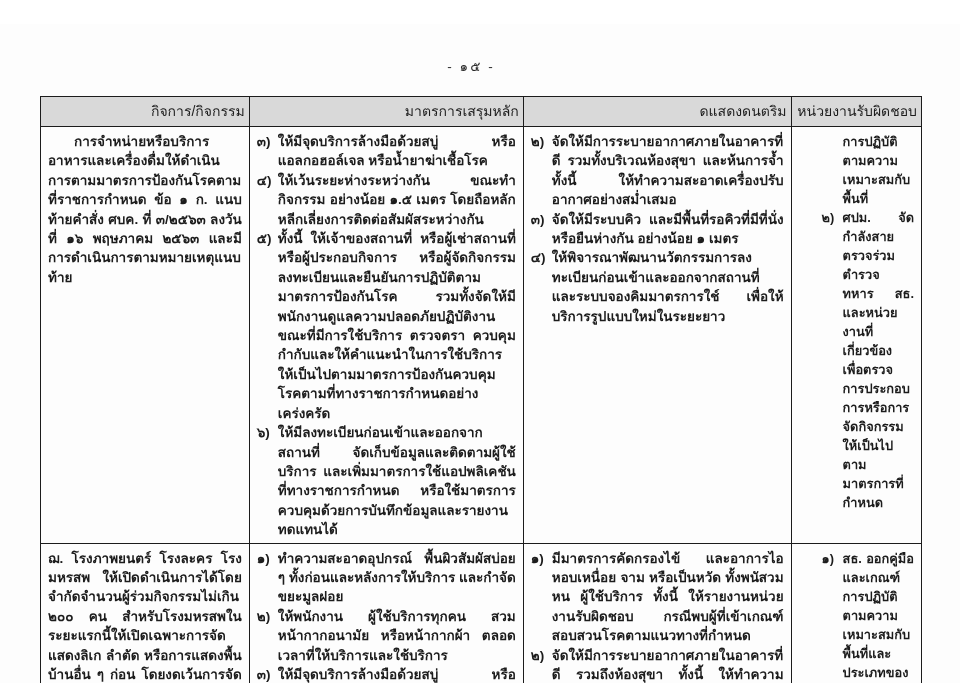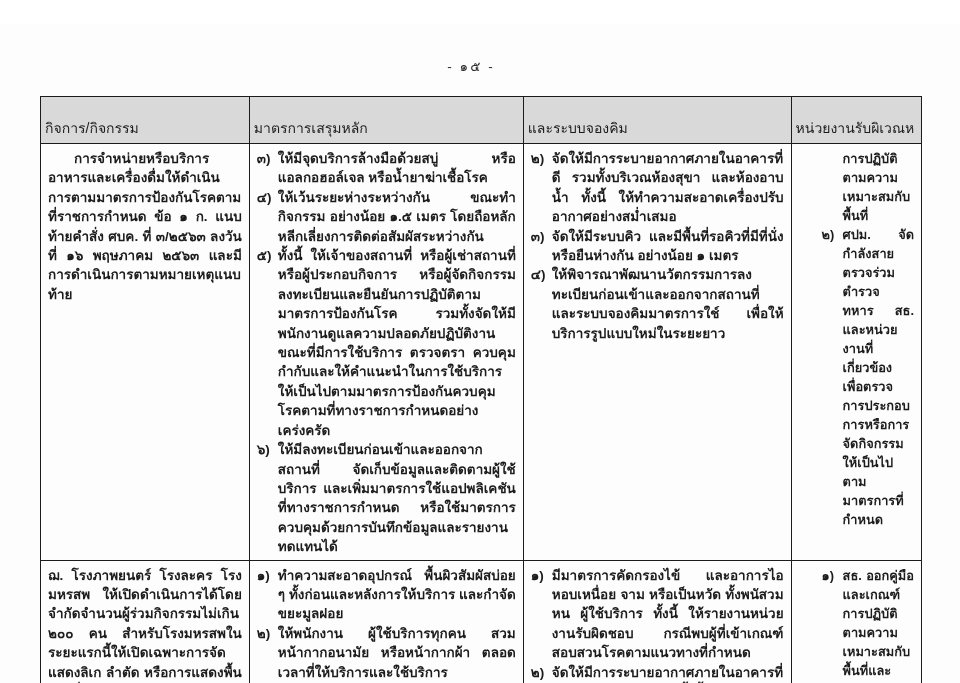--- a/index.html
+++ b/index.html
@@ -33,22 +33,22 @@
   .doc-table th, .doc-table td {
     border: 1.6px solid #1c1c1c;
     vertical-align: top;
     font-weight: bold;
   }
   .doc-table th {
     background: #d9d9d9;
     height: 24px;
     font-size: 14px;
     font-weight: normal;
-    text-align: left;
-    padding: 20px 4px 2px 4px;
+    text-align: right;
+    padding: 3px 4px 2px 4px;
   }
   .doc-table td {
     padding: 5px 7px 3px 7px;
     font-size: 13.5px;
     line-height: 19.4px;
     text-align: justify;
   }
   tr.row-1 td { height: 346px; }
   tr.row-2 td { height: 143px; }
   td.cell-responsible {
@@ -80,22 +80,22 @@
     <colgroup>
       <col style="width:23.7%">
       <col style="width:31.1%">
       <col style="width:30.4%">
       <col style="width:14.8%">
     </colgroup>
     <thead>
       <tr class="header-row">
         <th>กิจการ/กิจกรรม</th>
         <th>มาตรการเสรุมหลัก</th>
-        <th>และระบบจองคิม</th>
-        <th>หน่วยงานรับผิเวณห</th>
+        <th>ดแสดงดนตริม</th>
+        <th>หน่วยงานรับผิดชอบ</th>
       </tr>
     </thead>
     <tbody>
 
       <tr class="row-1">
         <td class="cell-activity">
           <p class="para indented">การจำหน่ายหรือบริการอาหารและเครื่องดื่มให้ดำเนินการตามมาตรการป้องกันโรคตามที่ราชการกำหนด ข้อ ๑ ก. แนบท้ายคำสั่ง ศบค. ที่ ๓/๒๕๖๓ ลงวันที่ ๑๖ พฤษภาคม ๒๕๖๓ และมีการดำเนินการตามหมายเหตุแนบท้าย</p>
         </td>
         <td class="cell-main">
           <div class="item">
@@ -111,21 +111,21 @@
             <span class="txt">ทั้งนี้ ให้เจ้าของสถานที่ หรือผู้เช่าสถานที่ หรือผู้ประกอบกิจการ หรือผู้จัดกิจกรรม ลงทะเบียนและยืนยันการปฏิบัติตามมาตรการป้องกันโรค รวมทั้งจัดให้มีพนักงานดูแลความปลอดภัยปฏิบัติงานขณะที่มีการใช้บริการ ตรวจตรา ควบคุม กำกับและให้คำแนะนำในการใช้บริการ ให้เป็นไปตามมาตรการป้องกันควบคุมโรคตามที่ทางราชการกำหนดอย่างเคร่งครัด</span>
           </div>
           <div class="item">
             <span class="num">๖)</span>
             <span class="txt">ให้มีลงทะเบียนก่อนเข้าและออกจากสถานที่ จัดเก็บข้อมูลและติดตามผู้ใช้บริการ และเพิ่มมาตรการใช้แอปพลิเคชันที่ทางราชการกำหนด หรือใช้มาตรการควบคุมด้วยการบันทึกข้อมูลและรายงานทดแทนได้</span>
           </div>
         </td>
         <td class="cell-supplementary">
           <div class="item">
             <span class="num">๒)</span>
-            <span class="txt">จัดให้มีการระบายอากาศภายในอาคารที่ดี รวมทั้งบริเวณห้องสุขา และห้องอาบน้ำ ทั้งนี้ ให้ทำความสะอาดเครื่องปรับอากาศอย่างสม่ำเสมอ</span>
+            <span class="txt">จัดให้มีการระบายอากาศภายในอาคารที่ดี รวมทั้งบริเวณห้องสุขา และห้นการจ้ำ ทั้งนี้ ให้ทำความสะอาดเครื่องปรับอากาศอย่างสม่ำเสมอ</span>
           </div>
           <div class="item">
             <span class="num">๓)</span>
             <span class="txt">จัดให้มีระบบคิว และมีพื้นที่รอคิวที่มีที่นั่งหรือยืนห่างกัน อย่างน้อย ๑ เมตร</span>
           </div>
           <div class="item">
             <span class="num">๔)</span>
             <span class="txt">ให้พิจารณาพัฒนานวัตกรรมการลงทะเบียนก่อนเข้าและออกจากสถานที่ และระบบจองคิมมาตรการใช์ เพื่อให้บริการรูปแบบใหม่ในระยะยาว</span>
           </div>
         </td>

